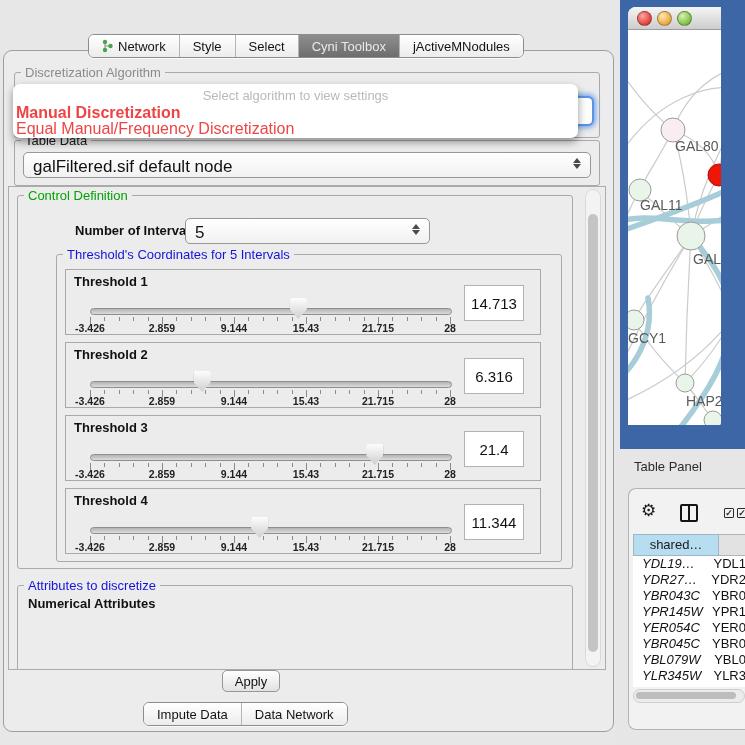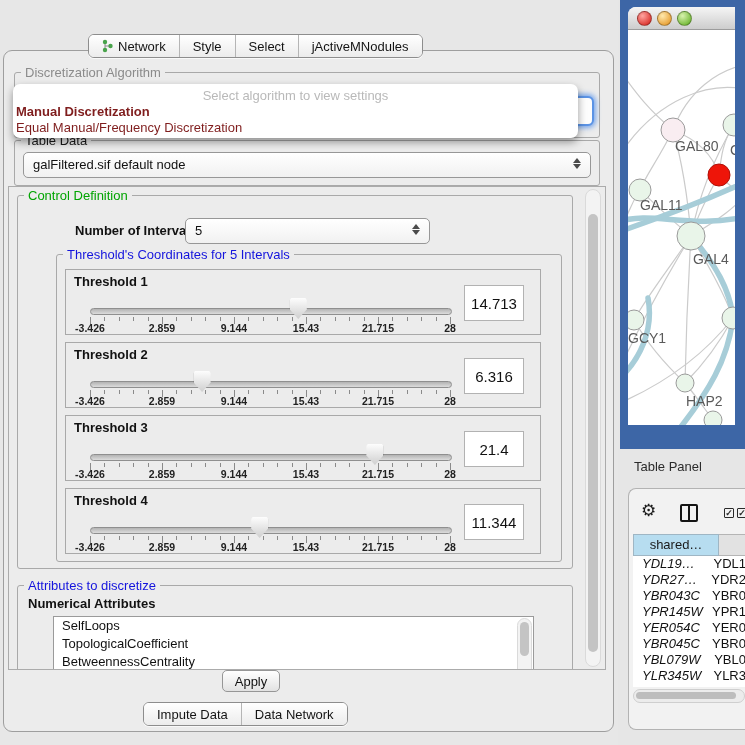--- a/index.html
+++ b/index.html
@@ -28,32 +28,32 @@
   
   .group{position:absolute;border:1px solid #a9a9a9;border-radius:3px;}
   .group > .legend{position:absolute;top:-8px;left:6px;padding:0 4px;background:#ececec;
        font-size:13px;color:#1a1a1a;white-space:nowrap;}
   .legend.green{color:#00a400;}
   .legend.blue{color:#1414dd;}
   .legend.dim{color:#8b8b8b;}
 
   
   .combo{position:absolute;background:linear-gradient(#ffffff,#f1f1f1);border:1px solid #979797;
-       border-radius:5px;font-size:13px;color:#111;}
+       border-radius:5px;font-size:17px;color:#111;}
   .combo .cval{position:absolute;left:9px;top:4px;white-space:nowrap;}
   .updown{position:absolute;right:8px;top:4px;width:9px;}
   .updown i{display:block;width:0;height:0;border-left:4px solid transparent;border-right:4px solid transparent;margin:1px 0;}
   .updown .up{border-bottom:5px solid #4a4a4a;}
   .updown .dn{border-top:5px solid #4a4a4a;}
 
   
   #popup{position:absolute;left:13px;top:84px;width:565px;height:54px;background:#ffffff;
        border-radius:7px;box-shadow:0 4px 9px rgba(0,0,0,.4);z-index:5;overflow:hidden;}
   #popup .hint{position:absolute;left:0;top:4px;width:100%;text-align:center;font-size:13px;color:#b9b9b9;}
-  #popup .pitem{position:absolute;left:3px;font-size:13px;color:#7f1d1d;white-space:nowrap;}
+  #popup .pitem{position:absolute;left:3px;font-size:16px;color:#ef4444;white-space:nowrap;}
   #popup .pitem.b{font-weight:bold;top:20px;}
   #popup .pitem.n{top:36px;}
 
   #ghostcombo{position:absolute;left:390px;top:96px;width:200px;height:26px;border-radius:6px;
        background:#fdfdfd;border:2px solid #5b93e5;box-shadow:0 0 5px 2px rgba(92,150,235,.8);z-index:1;}
 
   
   #scrollpane{position:absolute;left:8px;top:186px;width:596px;height:482px;border:1px solid #ababab;
        background:#ececec;overflow:hidden;}
   .vscroll{position:absolute;background:#f3f3f3;border:1px solid #dadada;border-radius:8px;}
@@ -79,21 +79,21 @@
   #attrsub{position:absolute;left:10px;top:10px;font-size:13px;font-weight:bold;color:#111;}
   #listbox{position:absolute;left:35px;top:30px;width:479px;height:72px;background:#fff;border:1px solid #9a9a9a;}
   #listbox .li{font-size:13px;color:#111;line-height:18px;padding-left:8px;white-space:nowrap;}
 
   #applybtn{position:absolute;left:222px;top:670px;width:58px;height:22px;border:1px solid #969696;
        border-radius:5px;background:linear-gradient(#ffffff,#e2e2e2);font-size:13px;color:#111;
        font-family:"Liberation Sans",sans-serif;}
 
   
   #bluebg{position:absolute;left:620px;top:0;width:125px;height:449px;background:#3d66a6;}
-  #netwin{position:absolute;left:628px;top:7px;width:107px;height:418px;background:#fff;
+  #netwin{position:absolute;left:628px;top:7px;width:93px;height:418px;background:#fff;
        border-top-left-radius:8px;overflow:hidden;}
   #nettitle{position:absolute;left:0;top:0;width:100%;height:22px;
        background:linear-gradient(#f5f5f5,#cdcdcd);border-bottom:1px solid #9c9c9c;}
   .light{position:absolute;top:4px;width:13px;height:13px;border-radius:50%;border:1px solid rgba(0,0,0,.3);}
   #lred{left:9px;background:radial-gradient(circle at 35% 30%,#ffa5a0,#dd3a34 75%);}
   #lyellow{left:29px;background:radial-gradient(circle at 35% 30%,#ffe9ae,#e8a33a 75%);}
   #lgreen{left:49px;background:radial-gradient(circle at 35% 30%,#d8f2ae,#77bb3c 75%);}
   #netcanvas{position:absolute;left:0;top:23px;width:117px;height:395px;}
 
   #tptitle{position:absolute;left:634px;top:459px;font-size:13px;color:#2b2b2b;}
@@ -137,20 +137,23 @@
           <circle cx="3" cy="11" r="2.2" fill="#49a34b"></circle>
           <circle cx="8.5" cy="7" r="2.2" fill="#49a34b"></circle>
         </svg>
         <span>Network</span>
       </div>
       <div class="si">
         <span>Style</span>
       </div>
       <div class="si">
         <span>Select</span>
+      </div>
+      <div class="si sel">
+        <span>Cyni Toolbox</span>
       </div>
       <div class="si">
         <span>jActiveMNodules</span>
       </div>
     </div>
 
   <div class="group" style="left:14px;top:72px;width:584px;height:64px;">
     <span class="legend dim">Discretization Algorithm</span>
   </div>
   <div id="ghostcombo"></div>
@@ -339,28 +342,20 @@
               <span class="tklbl" style="left: 384px;">28</span>
               <input class="valbox" readonly="" value="11.344" style="">
             </div>
           </div>
       </div>
     </div>
 
     <div class="group" style="left:8px;top:398px;width:554px;height:100px;">
       <span class="legend blue">Attributes to discretize</span>
       <span id="attrsub" class="boldlbl">Numerical Attributes</span>
-      <div id="listbox">
-        <div class="vscroll" style="right:1px;top:1px;width:13px;height:69px;">
-          <div class="vthumb" style="left:2px;top:3px;width:9px;height:34px;"></div>
-        </div>
-      <div class="li">SelfLoops</div>
-          <div class="li">TopologicalCoefficient</div>
-          <div class="li">BetweennessCentrality</div>
-        </div>
     </div>
 
     <div class="vscroll" style="right:4px;top:2px;width:14px;height:476px;">
       <div class="vthumb" style="left:2px;top:24px;width:10px;height:438px;"></div>
     </div>
   </div>
 
   <button id="applybtn">Apply</button>
 
   <div class="seg" id="bottomTabs" style="left:143px;top:702px;">

